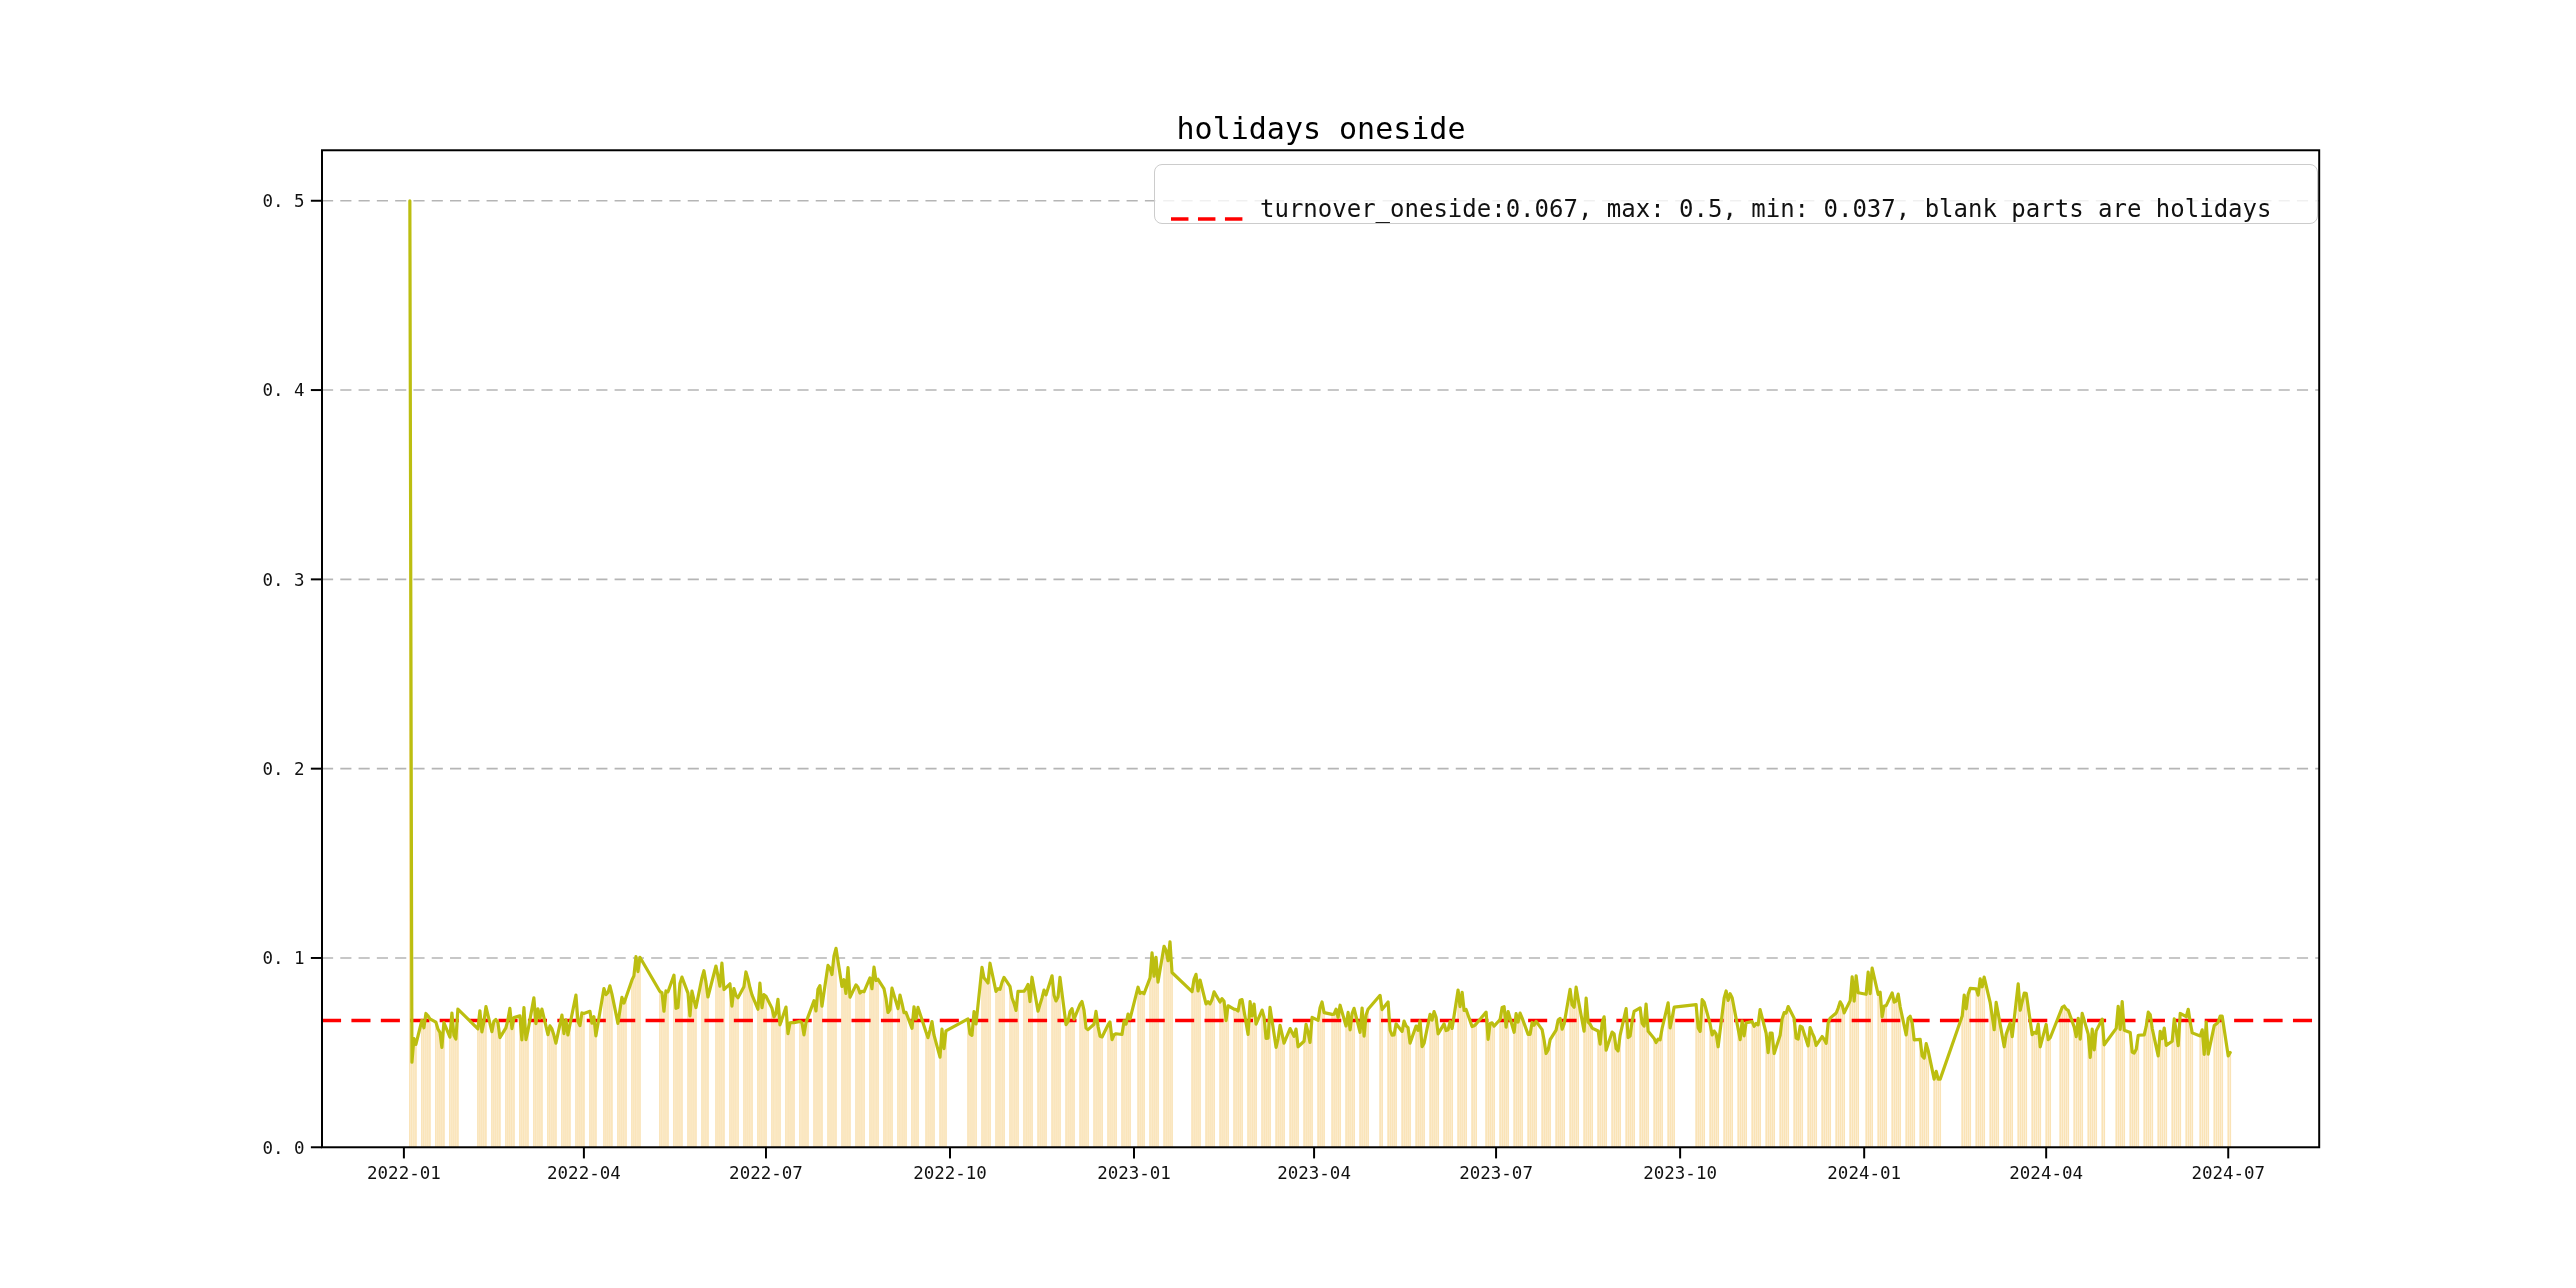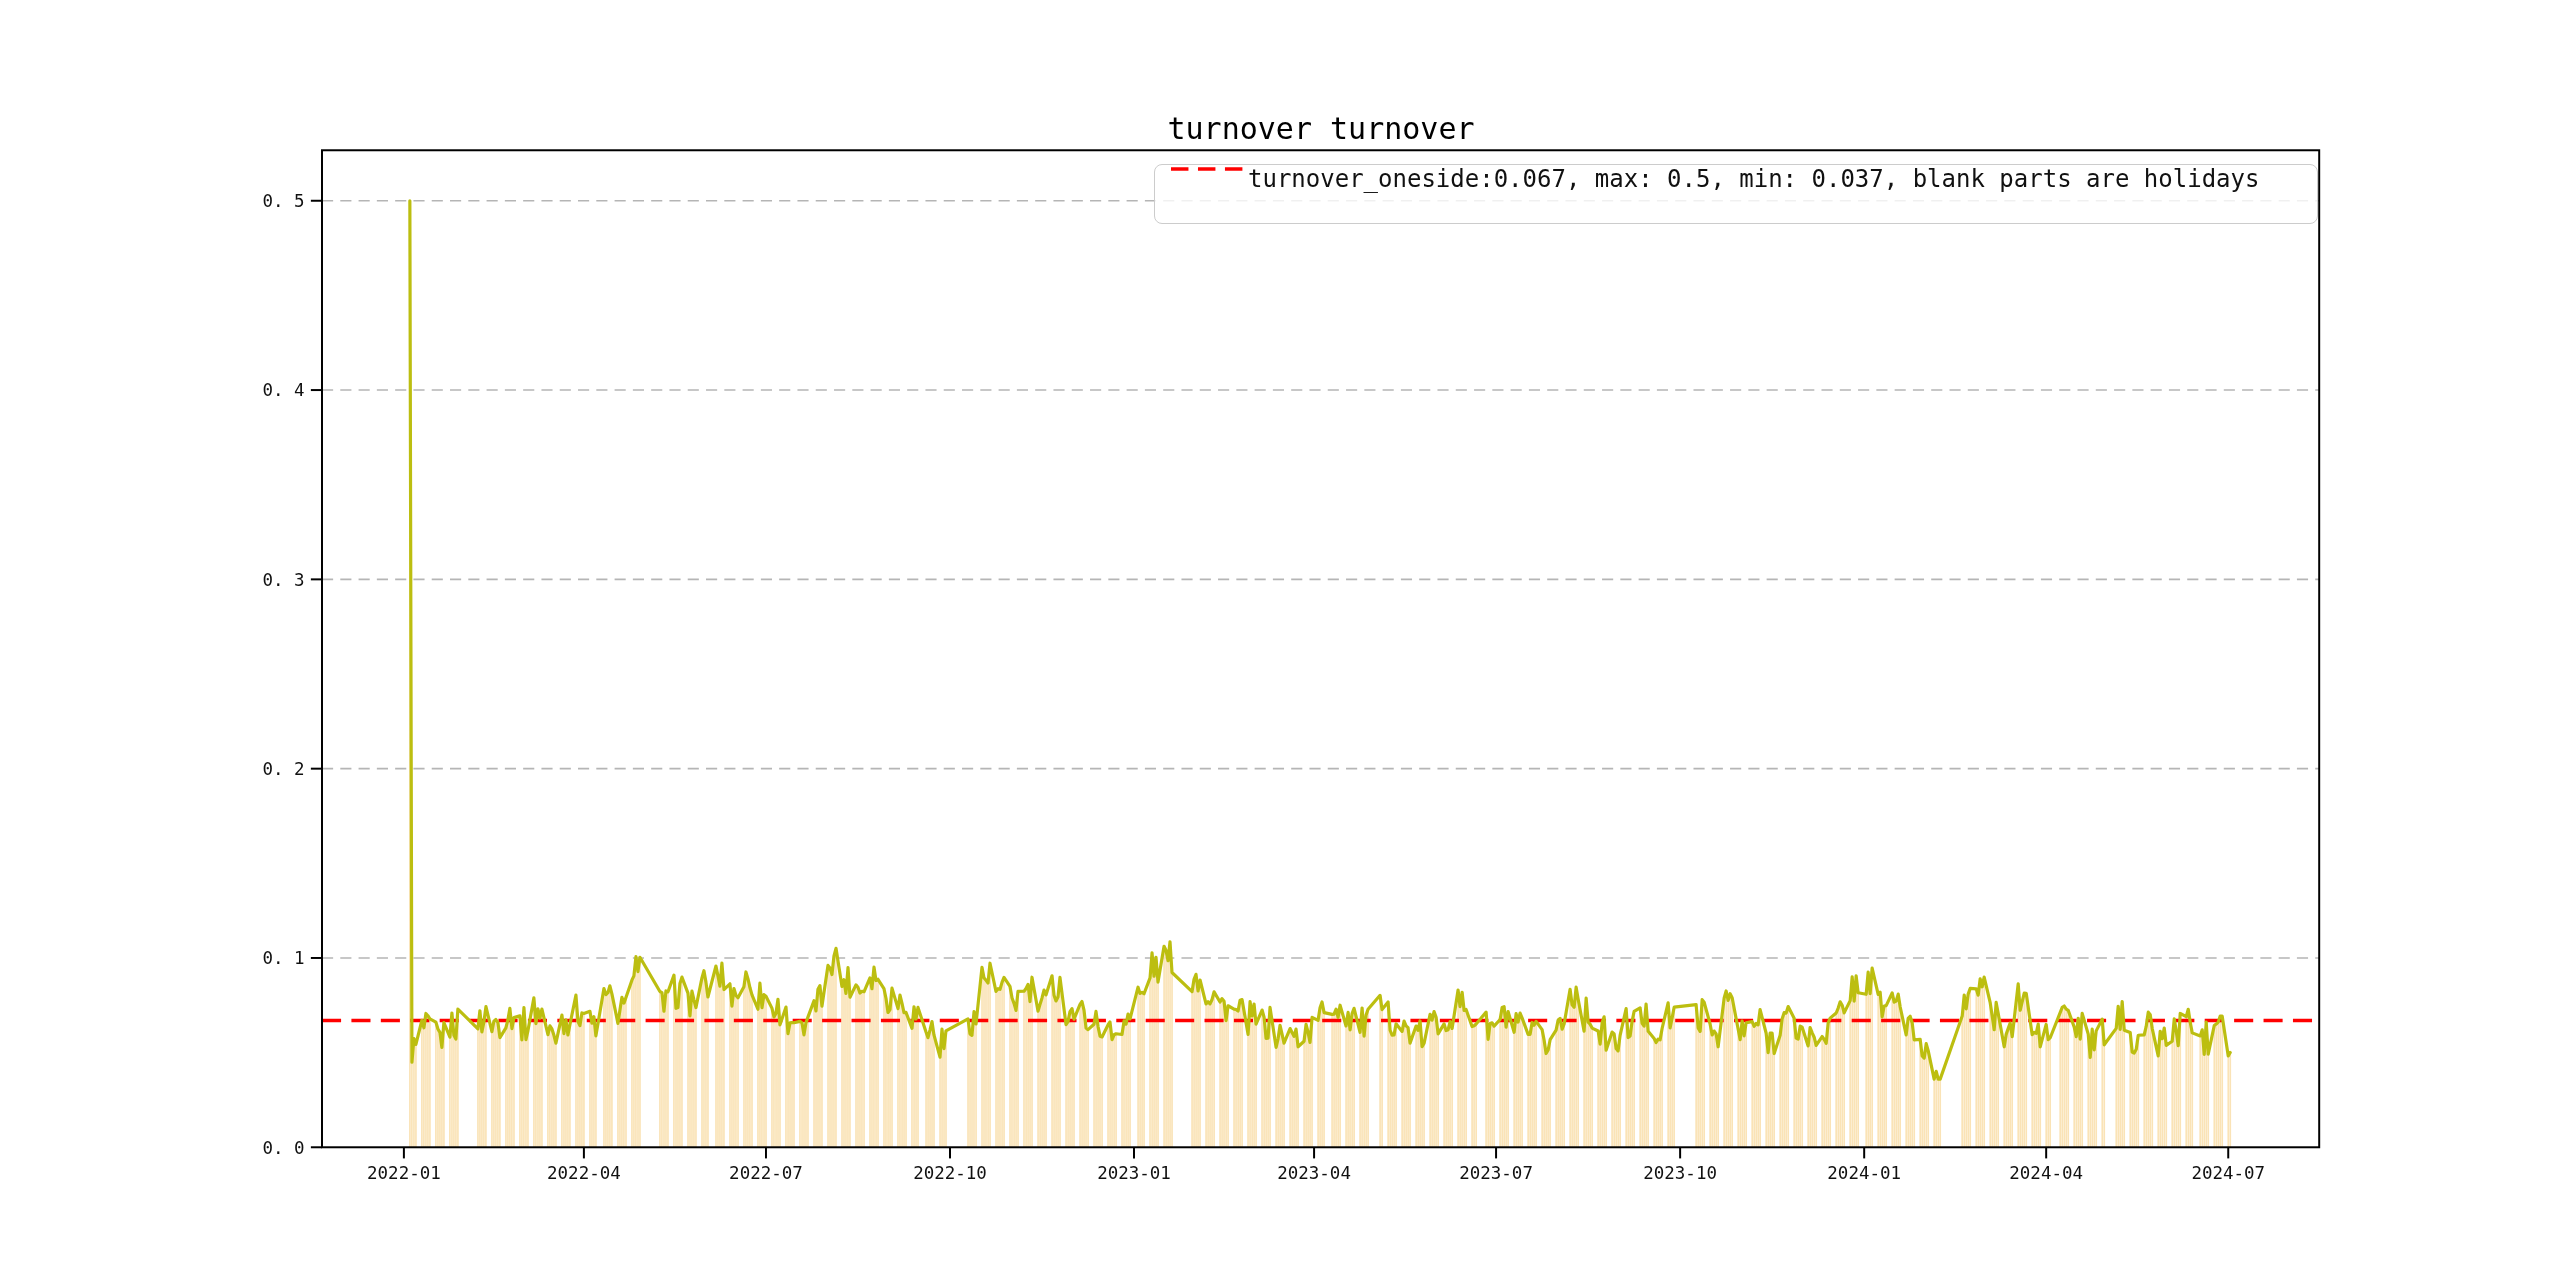--- a/index.html
+++ b/index.html
@@ -6,21 +6,21 @@
   body{width:2576px;height:1288px;overflow:hidden;
        font-family:"DejaVu Sans Mono","Liberation Mono",monospace;}
   .figure{position:relative;width:2576px;height:1288px;background:#ffffff;}
   .chart-title{position:absolute;top:111px;left:1321px;transform:translateX(-50%);
        font-size:30px;color:#000;white-space:nowrap;}
   #plot{position:absolute;left:0;top:0;width:2576px;height:1288px;}
   #plot text{font-family:"DejaVu Sans Mono","Liberation Mono",monospace;fill:#111111;}
   .legend{position:absolute;left:1154px;top:164px;width:1164px;height:60px;
        box-sizing:border-box;background:rgba(255,255,255,0.8);
        border:1.6px solid #cccccc;border-radius:8px;
-       display:flex;align-items:flex-start;gap:4px;padding:0 16px;
+       display:flex;align-items:flex-end;gap:16px;padding:0 16px;
        font-size:24px;color:#111;white-space:nowrap;z-index:5;}
   .legend-marker{flex:0 0 auto;display:flex;align-items:center;}
 </style>
 </head>
 <body>
 
 <div class="figure">
   <svg id="plot" xmlns="http://www.w3.org/2000/svg" viewBox="0 0 3240 1620" width="2576" height="1288">
       <g>
         <line x1="405" x2="2917" y1="1204.9" y2="1204.9" stroke="#b5b5b5" stroke-width="2" stroke-dasharray="14 9"></line>
@@ -667,21 +667,21 @@
         <line x1="391" x2="405" y1="966.8" y2="966.8" stroke="#000000" stroke-width="2.5"></line>
         <text x="383" y="974.8" text-anchor="end" font-size="22">0. 2</text>
         <line x1="391" x2="405" y1="728.7" y2="728.7" stroke="#000000" stroke-width="2.5"></line>
         <text x="383" y="736.7" text-anchor="end" font-size="22">0. 3</text>
         <line x1="391" x2="405" y1="490.6" y2="490.6" stroke="#000000" stroke-width="2.5"></line>
         <text x="383" y="498.6" text-anchor="end" font-size="22">0. 4</text>
         <line x1="391" x2="405" y1="252.5" y2="252.5" stroke="#000000" stroke-width="2.5"></line>
         <text x="383" y="260.5" text-anchor="end" font-size="22">0. 5</text>
       </g>
     </svg>
-  <div class="chart-title">turnover turnover</div>
+  <div class="chart-title">holidays oneside</div>
   <div class="legend">
     <span class="legend-marker">
       <svg width="73" height="8" viewBox="0 0 92 10">
         <line id="legend-line" x1="0" y1="5" x2="92" y2="5" stroke="#ff0000" stroke-width="4.5" stroke-dasharray="22 12"></line>
       </svg>
     </span>
     <span>turnover_oneside:0.067, max: 0.5, min: 0.037, blank parts are holidays</span>
   </div>
 </div>
 

